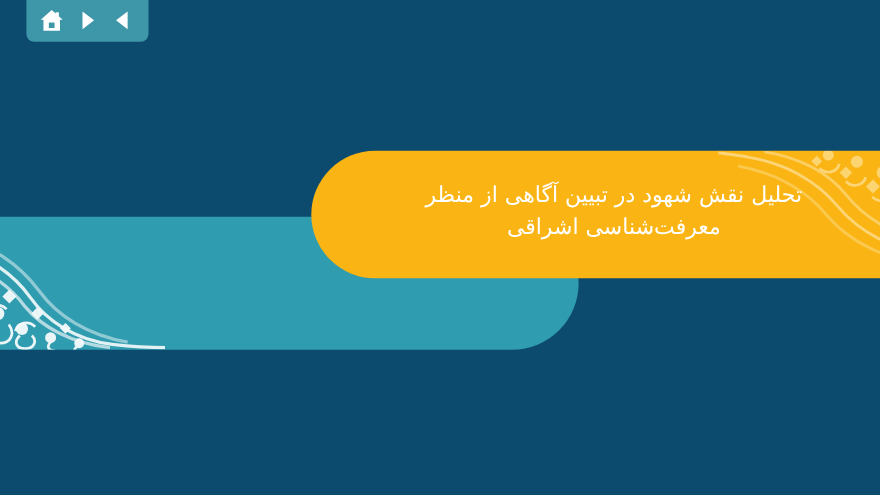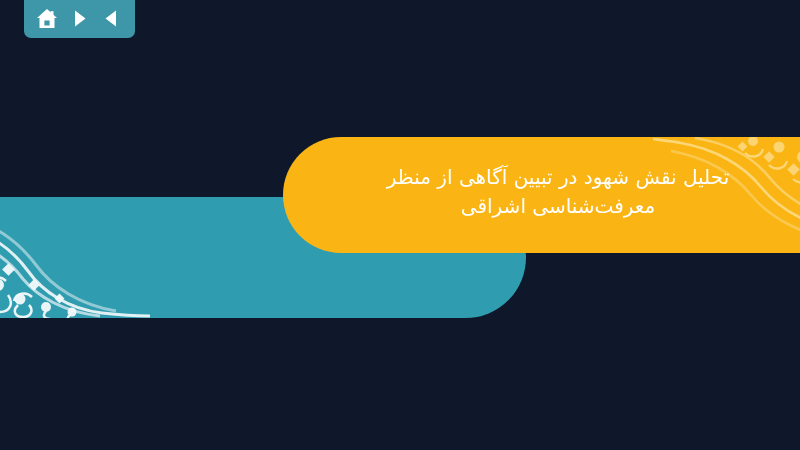--- a/index.html
+++ b/index.html
@@ -10,21 +10,21 @@
     width: 800px;
     height: 450px;
     overflow: hidden;
     font-family: "DejaVu Sans", sans-serif;
   }
 
   #slide-root {
     position: relative;
     width: 800px;
     height: 450px;
-    background: #0f172a;
+    background: #0c4a6e;
     overflow: hidden;
   }
 
   
   #nav-bar {
     position: absolute;
     left: 24px;
     top: -12px;
     width: 111px;
     height: 50px;

